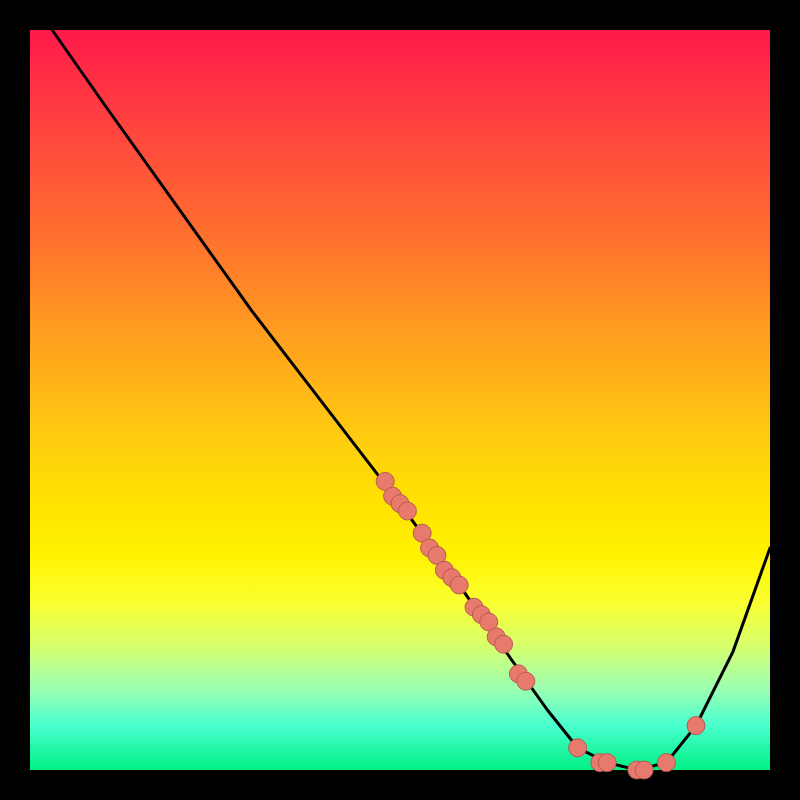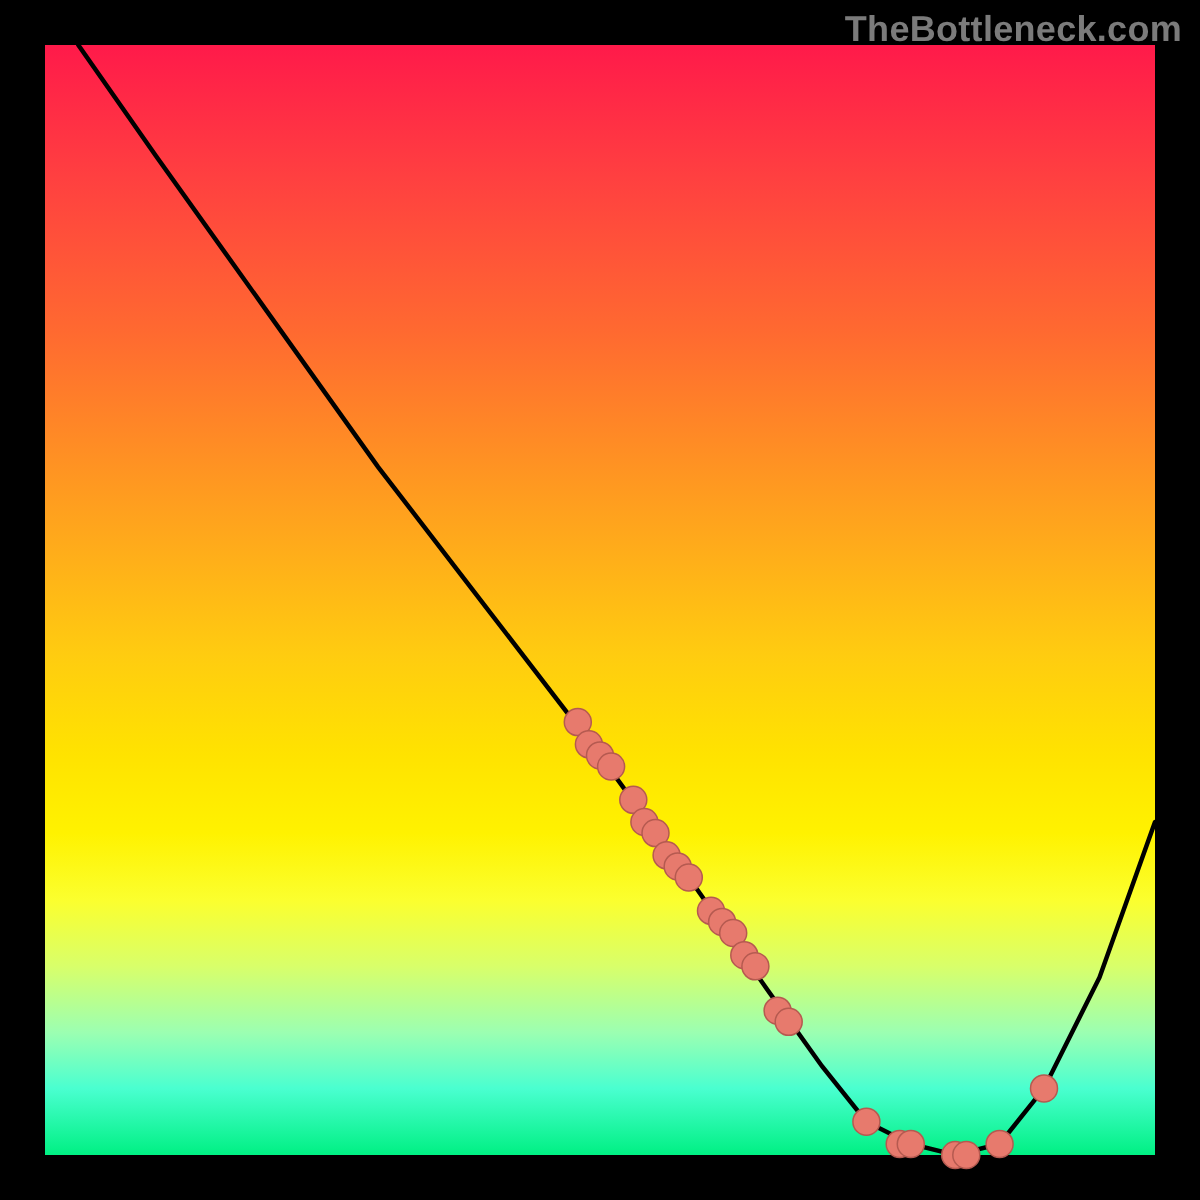--- a/index.html
+++ b/index.html
@@ -87,14 +87,13 @@
           <circle cx="547.6" cy="717.8" r="9" fill="#e77a6d" stroke="#b55a50" stroke-width="1"></circle>
           <circle cx="569.8" cy="732.6" r="9" fill="#e77a6d" stroke="#b55a50" stroke-width="1"></circle>
           <circle cx="577.2" cy="732.6" r="9" fill="#e77a6d" stroke="#b55a50" stroke-width="1"></circle>
           <circle cx="606.8" cy="740.0" r="9" fill="#e77a6d" stroke="#b55a50" stroke-width="1"></circle>
           <circle cx="614.2" cy="740.0" r="9" fill="#e77a6d" stroke="#b55a50" stroke-width="1"></circle>
           <circle cx="636.4" cy="732.6" r="9" fill="#e77a6d" stroke="#b55a50" stroke-width="1"></circle>
           <circle cx="666.0" cy="695.6" r="9" fill="#e77a6d" stroke="#b55a50" stroke-width="1"></circle>
         </g>
     </svg>
   </div>
-  <div class="watermark">TheBottleneck.com</div>
 </div>
 
 </body></html>

